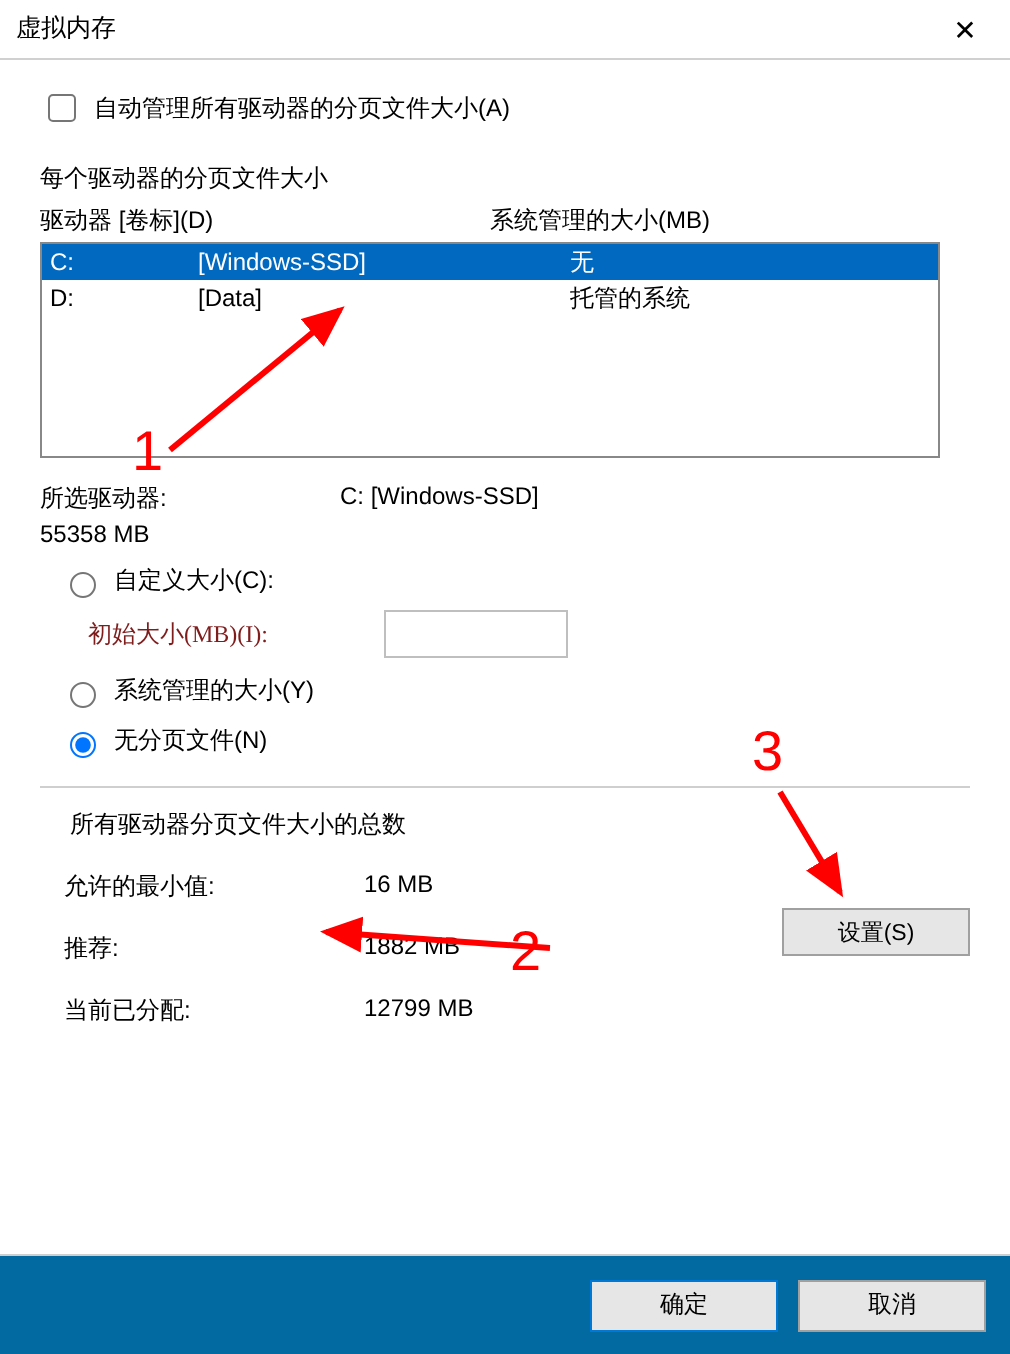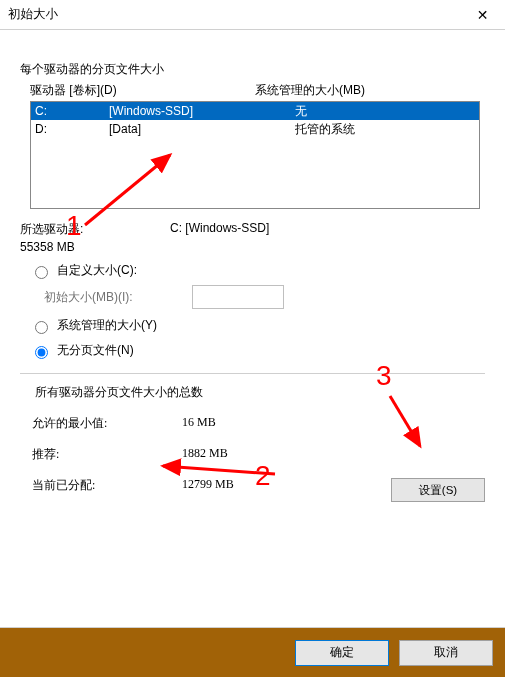--- a/index.html
+++ b/index.html
@@ -41,21 +41,20 @@
     display: flex;
     align-items: center;
     gap: 6px;
     margin-bottom: 8px;
   }
   .checkbox-row input { width: 14px; height: 14px; }
   .section-label {
     margin: 17px 0 4px 0;
   }
   .indent {
-    margin-left: 10px;
   }
   .list-header {
     display: flex;
     font-size: 12px;
     margin-bottom: 2px;
   }
   .list-header .col1 { width: 225px; }
   .list-header .col2 { flex: 1; }
   .drive-list {
     border: 1px solid #888;
@@ -94,21 +93,21 @@
   .radio-row input { width: 13px; height: 13px; }
   .size-grid {
     margin-left: 24px;
   }
   .size-row {
     display: flex;
     align-items: center;
     margin: 6px 0;
     gap: 8px;
   }
-  .size-row .lab { width: 140px; color: #737373; }
+  .size-row .lab { width: 140px; color: #7f1d1d; font-family: Liberation Serif, serif; }
   .size-row input[type=text] {
     width: 92px;
     height: 24px;
     border: 1px solid #bfbfbf;
     background: #fff;
     padding: 2px 4px;
   }
   .radio-row.nopagefile { position: relative; }
   .set-btn {
     position: absolute;
@@ -116,49 +115,47 @@
     top: 454px;
     width: 94px;
     height: 24px;
     border: 1px solid #a0a0a0;
     background: #e6e6e6;
     font-size: 11.5px;
     display: flex;
     align-items: center;
     justify-content: center;
     cursor: pointer;
-    margin-top: 24px;
   }
   .hr {
     border: none;
     border-top: 1px solid #cfcfcf;
     margin: 14px 0 10px 0;
   }
   .section-title {
     margin: 2px 0 6px 15px;
   }
   .tot-row {
     display: flex;
     margin: 14px 0 3px 12px;
-    font-family: Liberation Serif, serif;
   }
   .tot-row .k { width: 150px; }
   .btn-bar {
     position: absolute;
     bottom: 0;
     left: 0;
     right: 0;
     height: 50px;
     border-top: 1px solid #cfcfcf;
     display: flex;
     align-items: center;
     justify-content: flex-end;
     gap: 10px;
     padding-right: 12px;
-    background: #a16207;
+    background: #0369a1;
   }
   .btn-bar button {
     width: 94px;
     height: 26px;
     border: 1px solid #a0a0a0;
     background: #e6e6e6;
     font-size: 12px;
     cursor: pointer;
     font-family: inherit;
   }
@@ -172,26 +169,30 @@
     font-size: 28px;
     font-weight: 400;
     font-family: Arial, sans-serif;
   }
   svg.annot-arrow { position: absolute; pointer-events: none; }
 </style>
 </head>
 <body>
 
 <div class="titlebar">
-  <span>初始大小</span>
+  <span>虚拟内存</span>
   <span class="close">✕</span>
 </div>
 
 <div class="content">
 
+  <label class="checkbox-row">
+    <input type="checkbox" style="">
+    <span>自动管理所有驱动器的分页文件大小(A)</span>
+  </label>
 
   <div class="section-label">每个驱动器的分页文件大小</div>
 
   <div class="indent">
     <div class="list-header">
       <div class="col1">驱动器 [卷标](D)</div>
       <div class="col2">系统管理的大小(MB)</div>
     </div>
     <div class="drive-list">
       <div class="drive-row selected">

